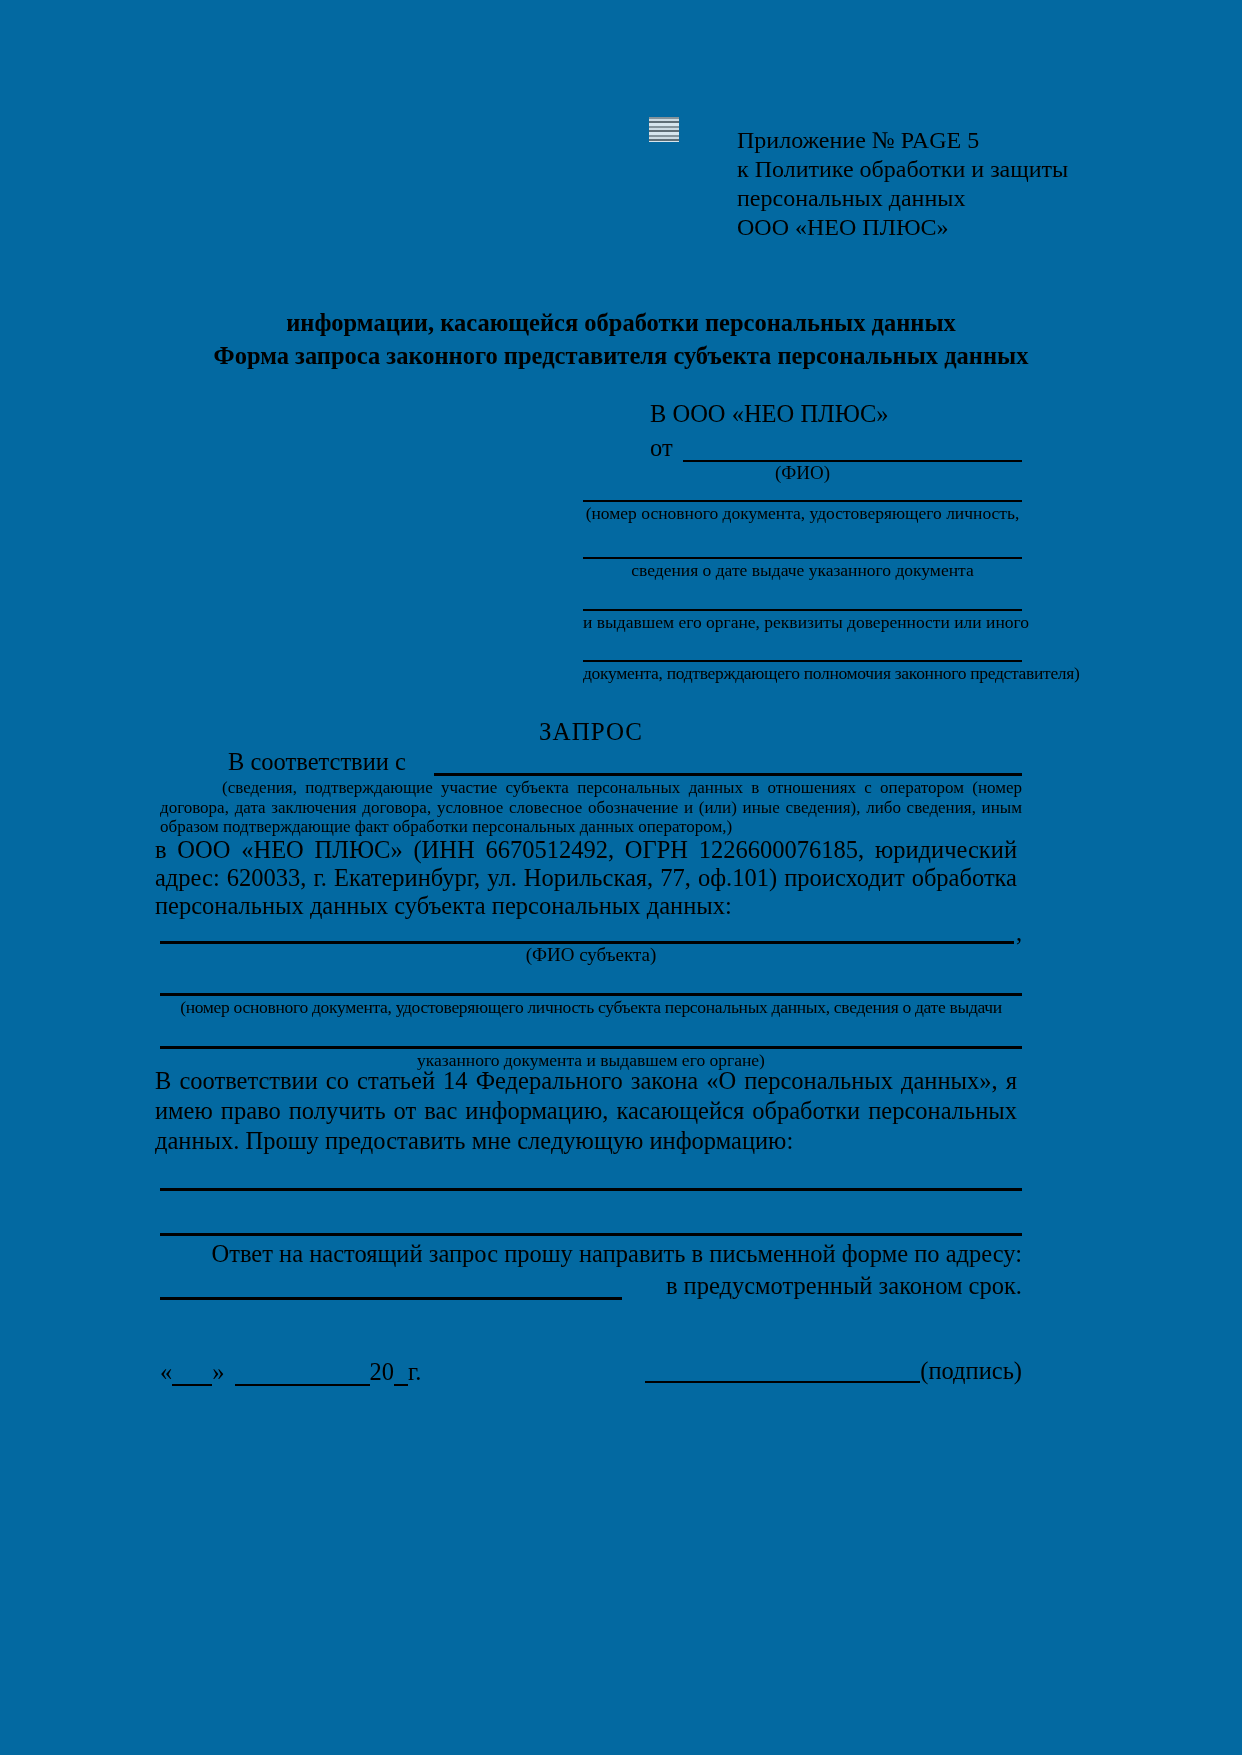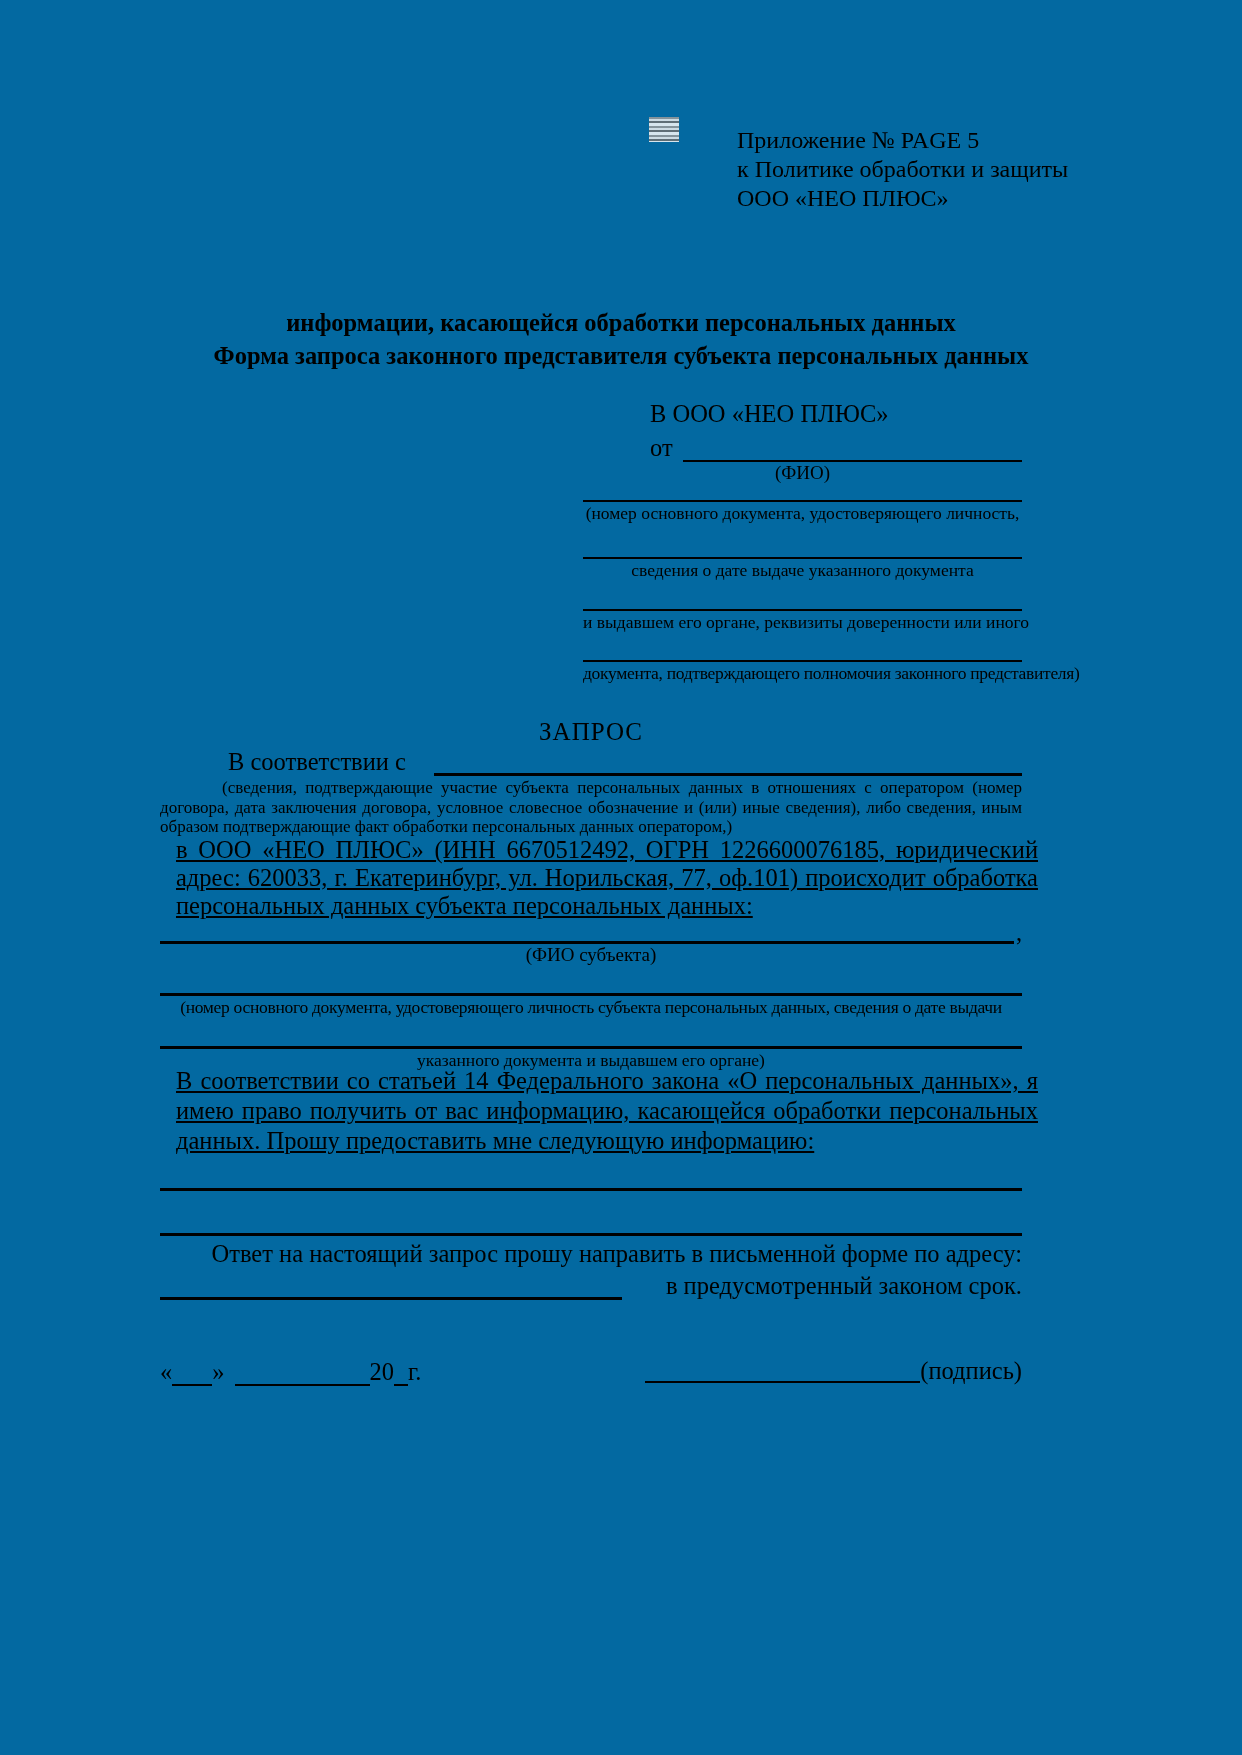--- a/index.html
+++ b/index.html
@@ -36,21 +36,21 @@
   .f1{height:16px;} .f2{height:33px;} .f3{height:28px;} .f4{height:27px;}
 
   .zapros{position:absolute;left:160px;top:718px;width:862px;text-align:center;font-size:25px;letter-spacing:1px;}
   .intro{position:absolute;left:160px;top:748px;width:862px;display:flex;align-items:flex-end;font-size:24.5px;height:28px;gap:20px;}
   .intro .lbl{margin-left:68px;line-height:28px;white-space:nowrap;}
   .intro .ul{flex:1;margin-left:8px;height:24px;border-bottom:3px solid #000;}
   .fineprint{
     position:absolute;left:160px;top:778px;width:862px;
     font-size:17px;line-height:19.5px;text-align:justify;text-indent:62px;
   }
-  .para{position:absolute;left:176px;width:862px;font-size:24.5px;text-align:justify;text-decoration:underline;}
+  .para{position:absolute;left:155px;width:862px;font-size:24.5px;text-align:justify;}
   .para1{top:836px;line-height:28px;}
   .para2{top:1066px;line-height:30px;}
 
   .subject{position:absolute;left:160px;top:922px;width:862px;}
   .subj-fio{display:flex;align-items:flex-end;height:22px;}
   .subj-fio .ul{flex:1;height:20px;border-bottom:3px solid #000;}
   .subj-fio .comma{font-size:24.5px;line-height:22px;padding-left:2px;}
   .s1{height:27px;border-bottom:3px solid #000;}
   .s2{height:28px;border-bottom:3px solid #000;}
 
@@ -72,20 +72,21 @@
 </head>
 <body>
 
 <div class="page">
 
   <div class="obj-icon"></div>
 
   <div class="header-block">
     <div>Приложение №  PAGE 5</div>
     <div>к Политике обработки и защиты</div>
+    <div>персональных данных</div>
     <div>ООО «НЕО ПЛЮС»</div>
   </div>
 
   <div class="title">
     <div>информации, касающейся обработки персональных данных</div>
     <div>Форма запроса законного представителя субъекта персональных данных</div>
   </div>
 
   <div class="addressee">
     <div class="addr-to">В ООО «НЕО ПЛЮС»</div>

